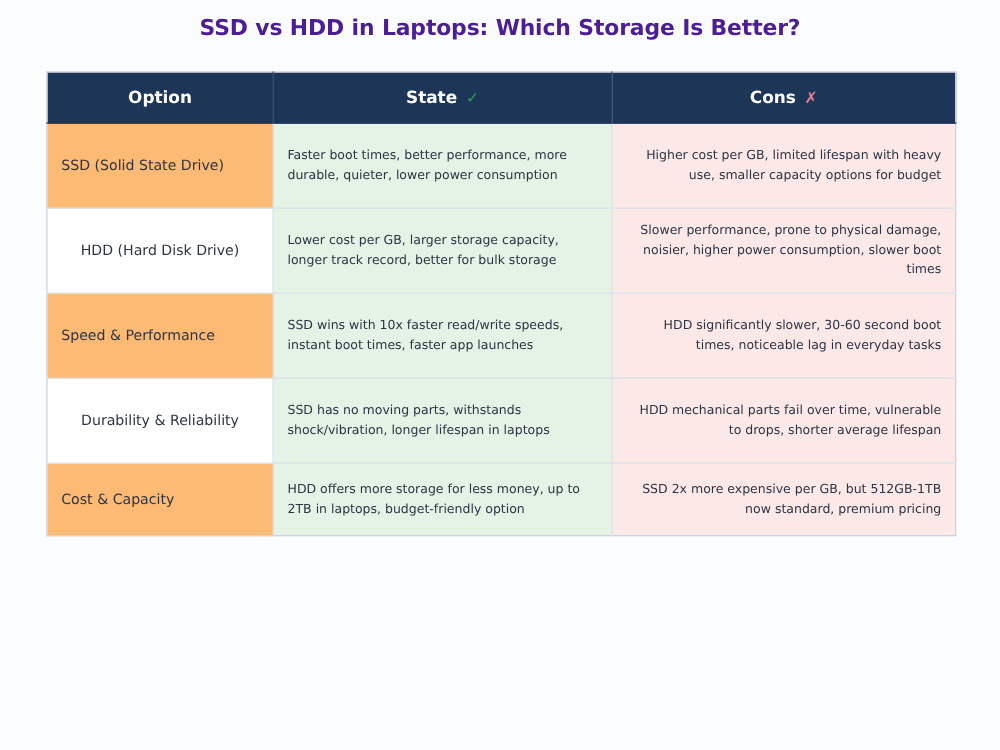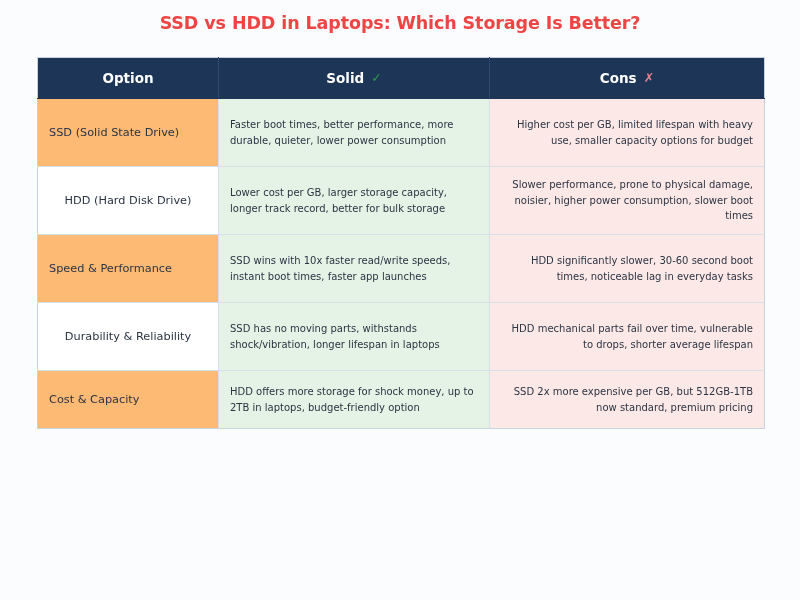--- a/index.html
+++ b/index.html
@@ -19,21 +19,21 @@
     width: 800px;
     height: 600px;
     box-sizing: border-box;
   }
 
   .page-title {
     text-align: center;
     font-family: "DejaVu Sans", sans-serif;
     font-size: 17.5px;
     font-weight: bold;
-    color: #ef4444;
+    color: #4c1d95;
     letter-spacing: -0.1px;
     padding-top: 13px;
     margin: 0;
   }
 
   .table-wrap {
     position: absolute;
     left: 37px;
     top: 57px;
     width: 676px;
@@ -150,21 +150,21 @@
       </colgroup>
       <thead>
         <tr>
           <th>
             <span class="hdr-inner">
               <span>Option</span>
             </span>
           </th>
           <th>
             <span class="hdr-inner">
-              <span>Solid</span>
+              <span>State</span>
               <span class="mark-check">✓</span>
             </span>
           </th>
           <th>
             <span class="hdr-inner">
               <span>Cons</span>
               <span class="mark-cross">✗</span>
             </span>
           </th>
         </tr>
@@ -212,21 +212,21 @@
             </td>
           <td class="cell-cons">
               <span class="cell-text">HDD mechanical parts fail over time, vulnerable to drops, shorter average lifespan</span>
             </td>
         </tr>
         <tr class="row-last">
           <td class="cell-option">
               <span class="cell-text">Cost &amp; Capacity</span>
             </td>
           <td class="cell-pros">
-              <span class="cell-text">HDD offers more storage for shock money, up to 2TB in laptops, budget-friendly option</span>
+              <span class="cell-text">HDD offers more storage for less money, up to 2TB in laptops, budget-friendly option</span>
             </td>
           <td class="cell-cons">
               <span class="cell-text">SSD 2x more expensive per GB, but 512GB-1TB now standard, premium pricing</span>
             </td>
         </tr>
       </tbody>
     </table>
   </div>
 
 </div>

